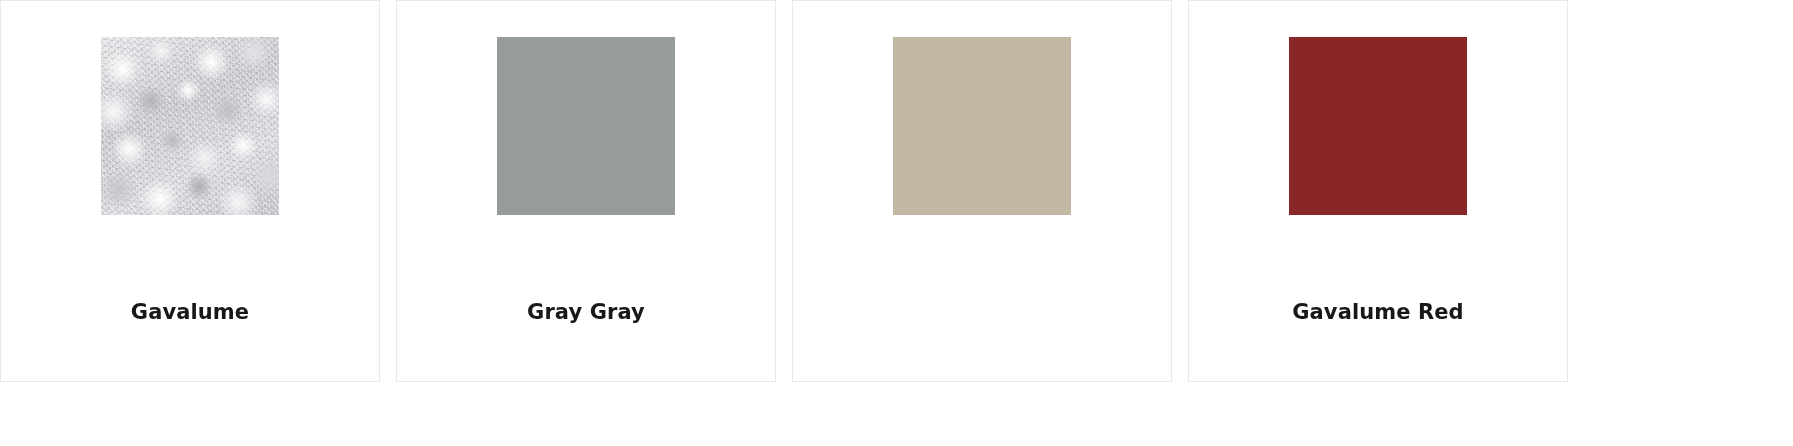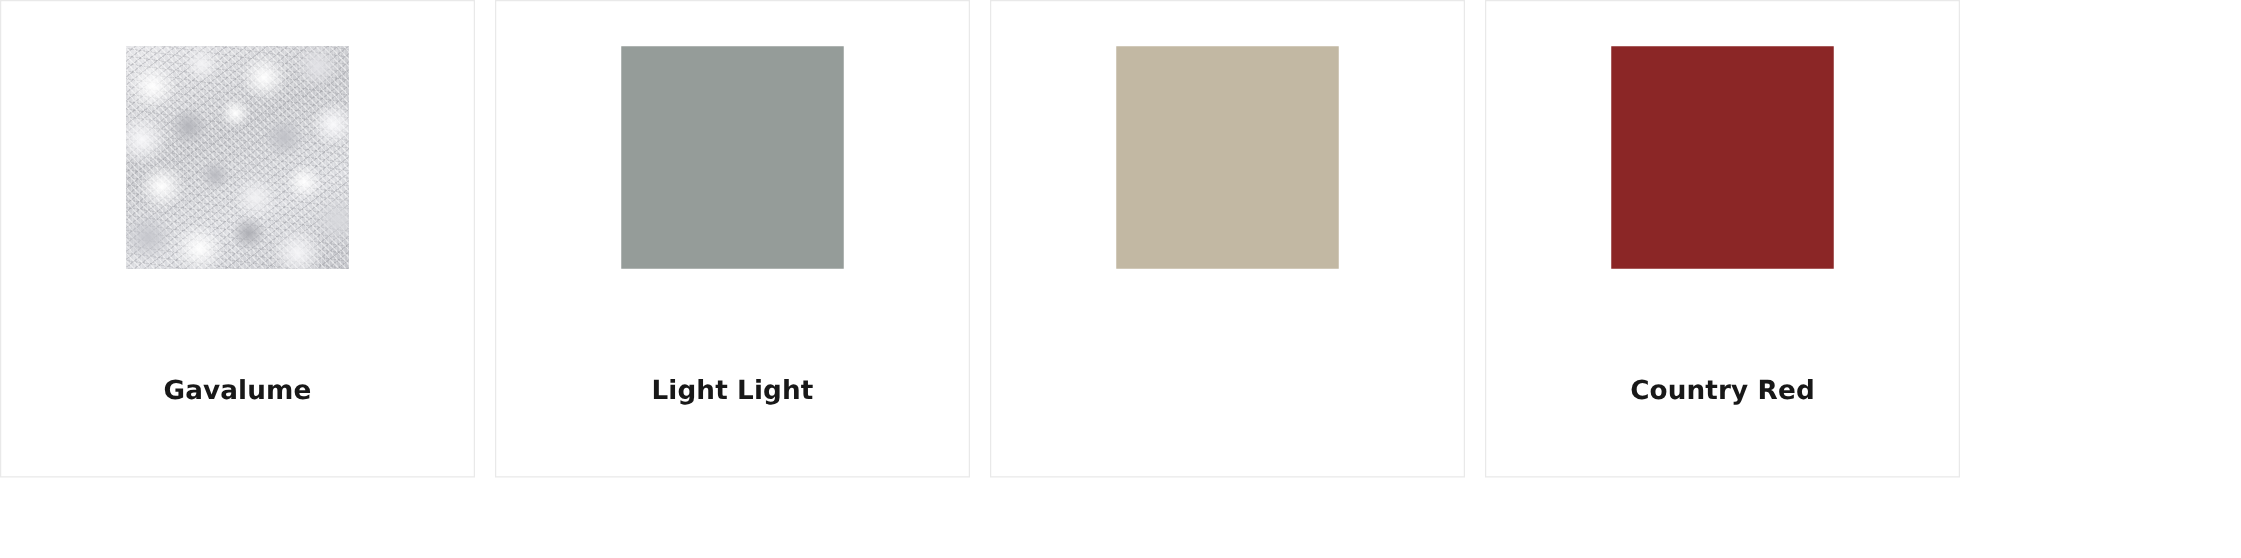--- a/index.html
+++ b/index.html
@@ -104,33 +104,33 @@
     </div>
     <div class="swatch-label">Gavalume</div>
   </div>
 
   <div class="card-gap"></div>
 
   <div class="swatch-card">
     <div class="swatch-chip-wrap">
       <div class="swatch-chip" style="background-color: rgb(149, 156, 153);"></div>
     </div>
-    <div class="swatch-label">Light Light</div>
+    <div class="swatch-label">Gray Gray</div>
   </div>
 
   <div class="card-gap"></div>
 
   <div class="swatch-card">
     <div class="swatch-chip-wrap">
       <div class="swatch-chip" style="background-color: rgb(194, 184, 163);"></div>
     </div>
   </div>
 
   <div class="card-gap"></div>
 
   <div class="swatch-card">
     <div class="swatch-chip-wrap">
       <div class="swatch-chip" style="background-color: rgb(139, 38, 38);"></div>
     </div>
-    <div class="swatch-label">Country Red</div>
+    <div class="swatch-label">Gavalume Red</div>
   </div>
 
 </div>
 
 </body></html>

